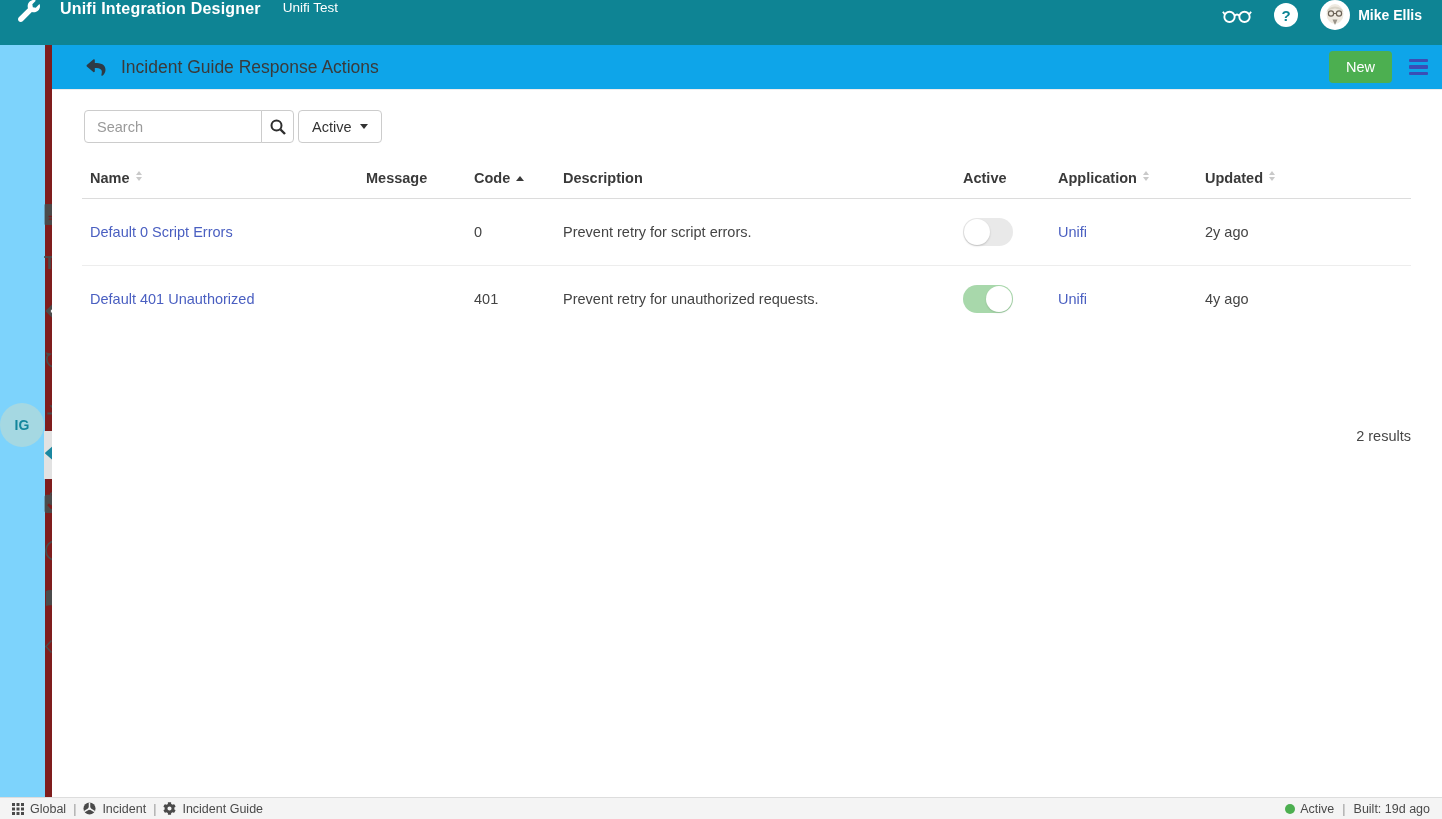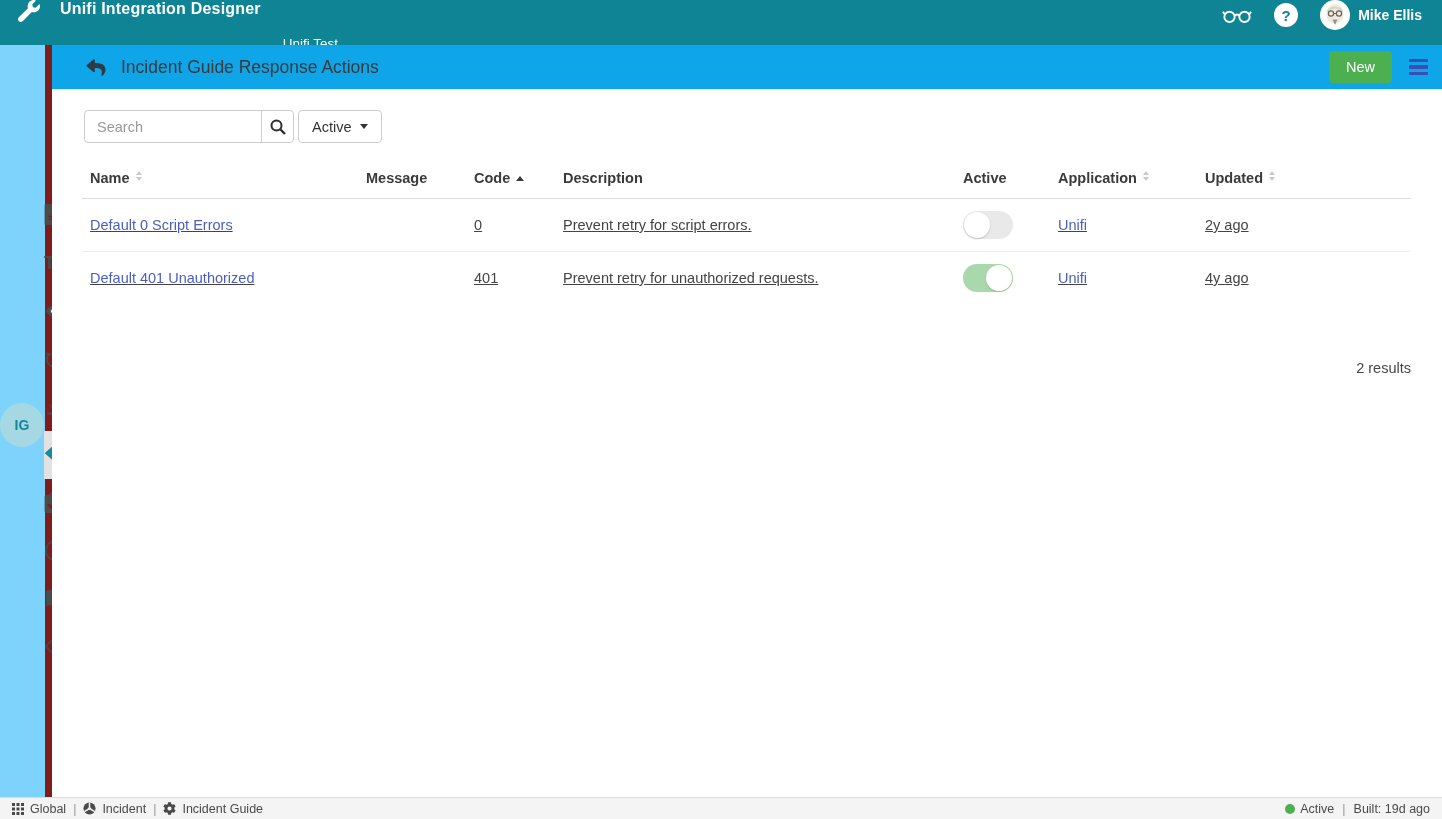--- a/index.html
+++ b/index.html
@@ -10,21 +10,21 @@
     background:#fff; color:#333;
   }
 
   
   .navbar {
     height:45px; background:#0e8494; color:#fff;
     display:flex; align-items:flex-start; padding:0 20px 0 18px;
   }
   .nav-wrench { width:22px; height:22px; margin-right:20px; }
   .nav-title { font-size:16px; font-weight:700; letter-spacing:.2px; }
-  .nav-env   { font-size:13.5px; margin-left:22px;margin-top:36px; }
+  .nav-env   { font-size:13.5px; margin-left:22px; }
   .nav-right { margin-left:auto; display:flex; align-items:center; gap:22px; }
   .glasses-btn { width:30px; height:20px; cursor:pointer; }
   .help-btn {
     width:24px; height:24px; border-radius:50%; background:#fff;
     color:#0e8494; font-weight:700; font-size:15px;
     display:flex; align-items:center; justify-content:center; cursor:pointer;
   }
   .user-chip { display:flex; align-items:center; gap:8px; cursor:pointer; }
   .user-avatar {
     width:30px; height:30px; border-radius:50%; background:#fff;
@@ -103,21 +103,21 @@
     width:0; height:0; margin-left:8px;
     border-top:5px solid #333; border-left:4.5px solid transparent; border-right:4.5px solid transparent;
   }
 
   
   table.grid { width:100%; border-collapse:collapse; table-layout:fixed; font-size:14.5px; }
   table.grid th {
     text-align:left; font-weight:700; color:#3a3a3a;
     padding:10px 8px 12px 8px; border-bottom:1px solid #dcdcdc; white-space:nowrap;
   }
-  table.grid td { padding:12px 8px; color:#444; vertical-align:middle;text-decoration:underline; }
+  table.grid td { padding:19px 8px; color:#444; vertical-align:middle; }
   table.grid tr.row-divider td { border-bottom:1px solid #ededed; }
   .col-name{width:276px}.col-message{width:108px}.col-code{width:89px}
   .col-desc{width:400px}.col-active{width:95px}.col-app{width:147px}
   a.cell-link { color:#4a5fc1; text-decoration:none; cursor:pointer; }
 
   .sort { display:inline-block; margin-left:6px; vertical-align:2px; }
   .sort[data-sort="none"]::before {
     content:""; display:block; width:0; height:0; margin-bottom:2px;
     border-left:3.5px solid transparent; border-right:3.5px solid transparent;
     border-bottom:4px solid #c9c9c9;
@@ -138,21 +138,21 @@
     width:50px; height:28px; border-radius:14px; background:#e9e9e9;
     position:relative; cursor:pointer;
   }
   .toggle::after {
     content:""; position:absolute; top:1px; left:1px; width:26px; height:26px;
     border-radius:50%; background:#fff; box-shadow:0 1px 2px rgba(0,0,0,.18);
   }
   .toggle[data-state="on"] { background:#a8d8ab; }
   .toggle[data-state="on"]::after { left:23px; box-shadow:0 1px 2px rgba(0,0,0,.12); }
 
-  .results-count { text-align:right; margin-top:56px; font-size:14.5px; color:#464646; }
+  .results-count { text-align:right; margin-top:96px; font-size:14.5px; color:#464646; }
 
   
   .footer {
     height:22px; background:#f4f4f4; border-top:1px solid #ddd;
     display:flex; align-items:center; padding:8px 12px;
     font-size:12.5px; color:#4a4a4a;
   }
   .crumb { display:flex; align-items:center; gap:6px; cursor:pointer; }
   .crumb-sep { margin:0 7px; color:#999; }
   .footer-right { margin-left:auto; display:flex; align-items:center; }

